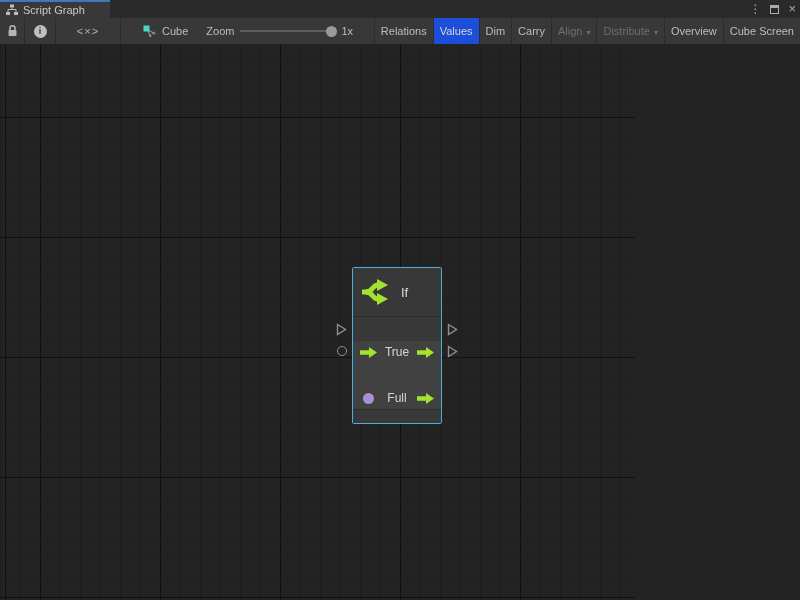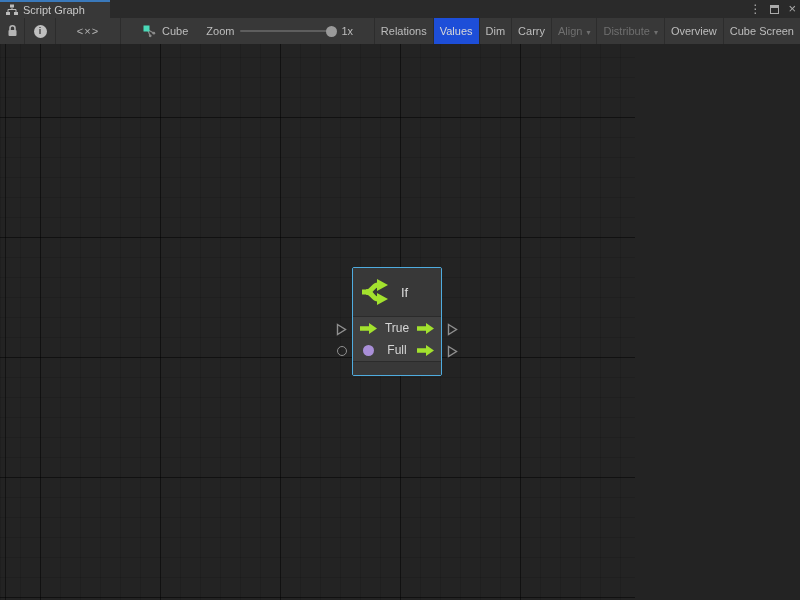--- a/index.html
+++ b/index.html
@@ -40,21 +40,21 @@
       repeating-linear-gradient(90deg, rgba(0,0,0,0.12) 0 1px, transparent 1px 20px),
       repeating-linear-gradient(180deg, rgba(0,0,0,0.12) 0 1px, transparent 1px 20px);
     background-position:40px 0, 0 73px, 0 0, 0 13px;}
 
   
   .node{position:absolute;left:352px;top:223px;width:90px;background:#383838;border:1px solid #4facdf;border-radius:2px;}
   .node-header{height:48px;display:flex;align-items:center;gap:8px;padding:0 8px;background:#383838;}
   .node-title{font-size:13px;color:#dcdcdc;}
   .node-div{height:1px;background:#2b2b2b;}
   .node-body{background:#414141;}
-  .port-row{height:22px;display:flex;align-items:center;padding:0 7px;gap:4px;}
+  .port-row{height:22px;display:flex;align-items:center;padding:0 7px;gap:4px;margin-top:24px;}
   .port-label{flex:1;text-align:center;font-size:12px;color:#d6d6d6;}
   .node-footer{height:13px;background:#383838;}
   .flow-arrow{width:17px;height:11px;flex:0 0 auto;}
   .bool-dot{width:11px;height:11px;border-radius:50%;background:#a98fd8;flex:0 0 auto;margin:0 3px;}
   .outer-port{position:absolute;}
   .outer-circle{width:10px;height:10px;border:1.4px solid #8f8f8f;border-radius:50%;background:transparent;}
   .op-left-1{left:-17px;top:55px;}
   .op-left-2{left:-16px;top:78px;}
   .op-right-1{right:-17px;top:55px;}
   .op-right-2{right:-17px;top:77px;}

